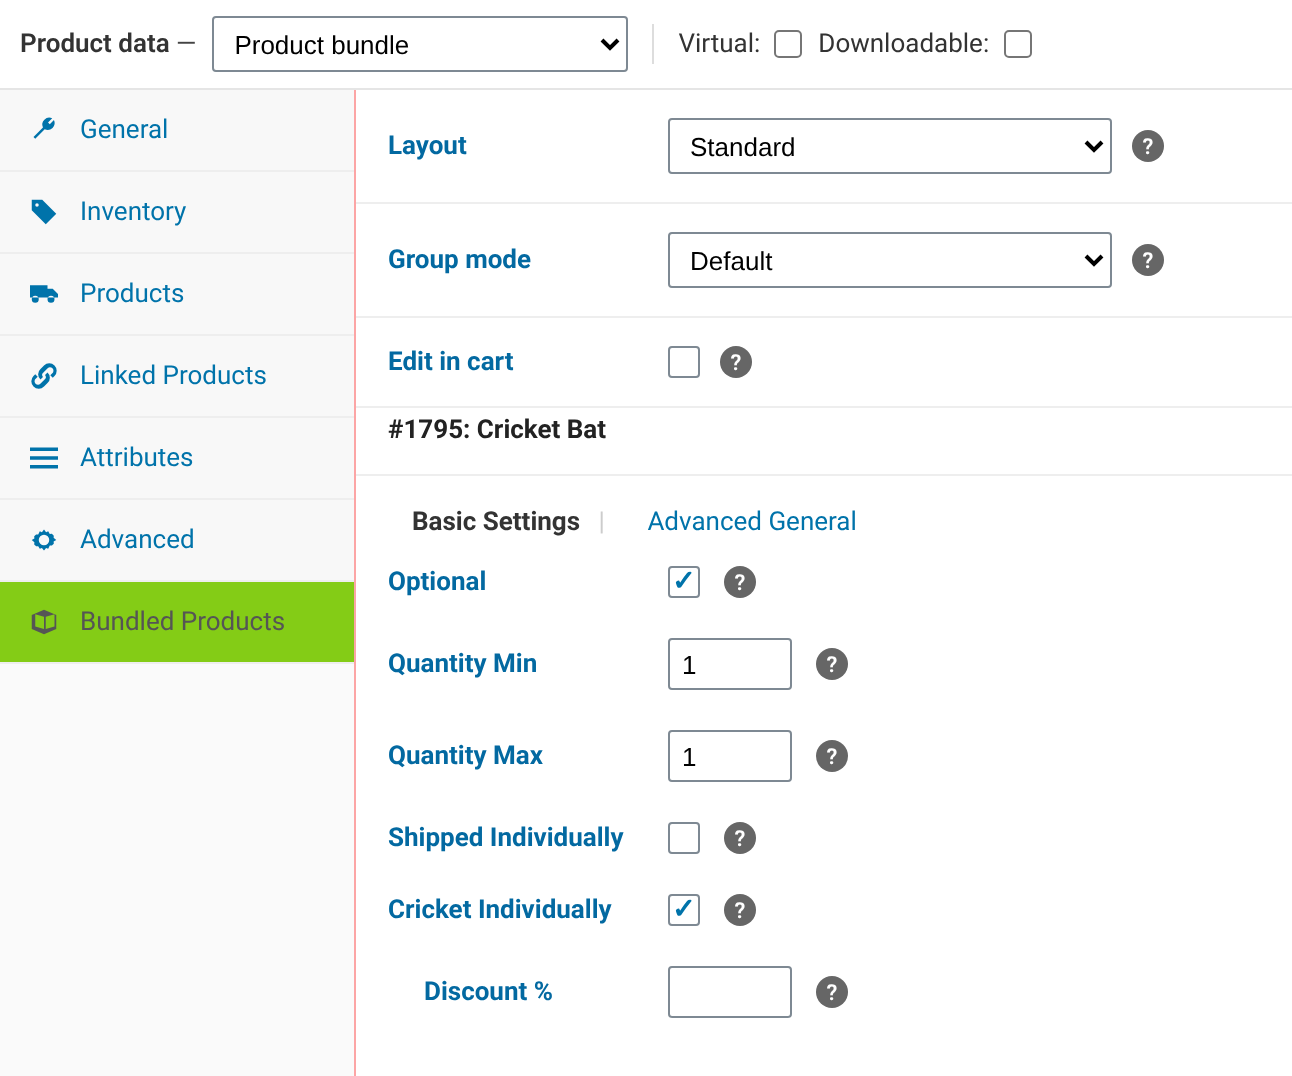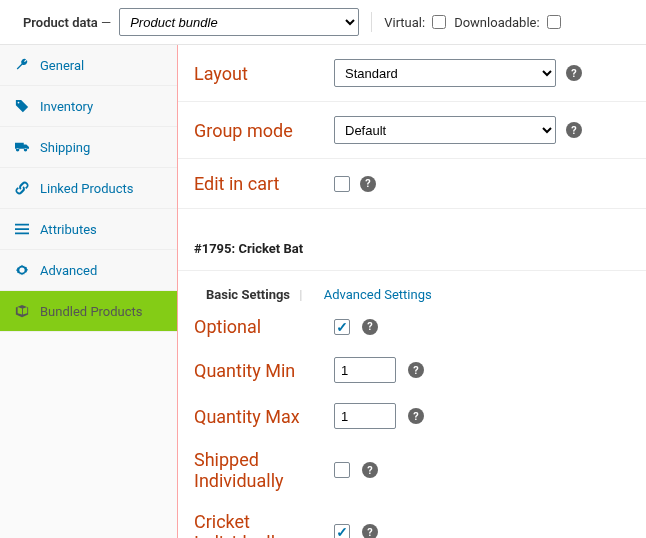--- a/index.html
+++ b/index.html
@@ -14,31 +14,30 @@
   }
   .panel { width: 100%; height: 100%; display: flex; flex-direction: column; }
   .header {
     display: flex;
     align-items: center;
     padding: 8px 10px;
     border-bottom: 1px solid #e5e5e5;
     background: #fff;
     gap: 8px;
   }
-  .header-title { font-weight: 600; color: #333; margin-left: 13px; }
+  .header-title { font-weight: 600; color: #333; }
   .header-title .dash { font-weight: 400; color: #444; }
   .product-type-select {
-    width: 240px;
+    width: 208px;
     height: 28px;
     border: 1px solid #7e8993;
     border-radius: 2px;
     padding: 0 6px;
     font-size: 13px;
     background: #fff;
-    font-style: italic;
   }
   .header-sep {
     width: 1px;
     height: 20px;
     background: #ddd;
     margin: 0 4px;
   }
   .header-opt { display: flex; align-items: center; gap: 7px; color: #333; }
   .header-opt input[type=checkbox] { width: 14px; height: 14px; border: 1px solid #7e8993; }
   .body { display: flex; flex: 1; min-height: 0; }
@@ -79,22 +78,23 @@
   .content { flex: 1; background: #fff; overflow-y: auto; }
   .form-row {
     display: flex;
     align-items: center;
     padding: 14px 16px;
     border-bottom: 1px solid #eee;
   }
   .form-row.noborder { border-bottom: none; justify-content: flex-end; }
   .form-label {
     width: 140px;
-    color: #c2410c;
-    font-size: 18px;
+    color: #0369a1;
+    font-size: 13px;
+    font-weight: bold;
   }
   .form-control { flex: 1; display: flex; align-items: center; gap: 10px; }
   .form-control select {
     width: 222px;
     height: 28px;
     border: 1px solid #7e8993;
     border-radius: 2px;
     padding: 0 6px;
     font-size: 13px;
     background: #fff;
@@ -123,21 +123,21 @@
   }
   .checkbox-ctl.checked::after {
     content: '✓';
     color: #0073aa;
     font-size: 14px;
     font-weight: 700;
     line-height: 1;
   }
 
   .bundled-title {
-    padding: 32px 16px 14px;
+    padding: 4px 16px 14px;
     font-weight: 700;
     color: #222;
     font-size: 13px;
     border-top: 1px solid #eee;
     border-bottom: 1px solid #eee;
   }
   .tab-bar {
     padding: 16px 16px 4px;
     font-size: 13px;
     color: #555;
@@ -206,21 +206,21 @@
         </span>
         <span>Inventory</span>
       </div>
 
       <div class="sidebar-item">
         <span class="icon">
           <svg viewBox="0 0 16 16" width="14" height="14" fill="currentColor">
               <path d="M0 3h10v7H0V3zm10 2h3l3 3v2h-6V5zM3 13a2 2 0 1 0 0-4 2 2 0 0 0 0 4zm9 0a2 2 0 1 0 0-4 2 2 0 0 0 0 4z"></path>
             </svg>
         </span>
-        <span>Shipping</span>
+        <span>Products</span>
       </div>
 
       <div class="sidebar-item">
         <span class="icon">
           <svg viewBox="0 0 16 16" width="14" height="14" fill="currentColor">
               <path d="M6 10a4 4 0 0 1 0-6l2-2a4 4 0 0 1 6 6l-1 1-1.4-1.4 1-1a2 2 0 1 0-2.8-2.8l-2 2A2 2 0 0 0 7.4 8.6L6 10zm4-4a4 4 0 0 1 0 6l-2 2a4 4 0 0 1-6-6l1-1L4.4 8.4l-1 1a2 2 0 1 0 2.8 2.8l2-2A2 2 0 0 0 8.6 7.4L10 6z"></path>
             </svg>
         </span>
         <span>Linked Products</span>
       </div>
@@ -282,21 +282,21 @@
           <span class="checkbox-ctl"></span>
           <span class="help-icon">?</span>
         </div>
       </div>
 
       <div class="bundled-title">#1795: Cricket Bat</div>
 
       <div class="tab-bar">
         <span class="tab active">Basic Settings</span>
         <span class="divider">|</span>
-        <span class="tab inactive">Advanced Settings</span>
+        <span class="tab inactive">Advanced General</span>
       </div>
 
       <div class="settings-row">
         <div class="form-label">Optional</div>
         <div class="ctl-area">
           <span class="checkbox-ctl checked"></span>
           <span class="help-icon">?</span>
         </div>
       </div>
 

